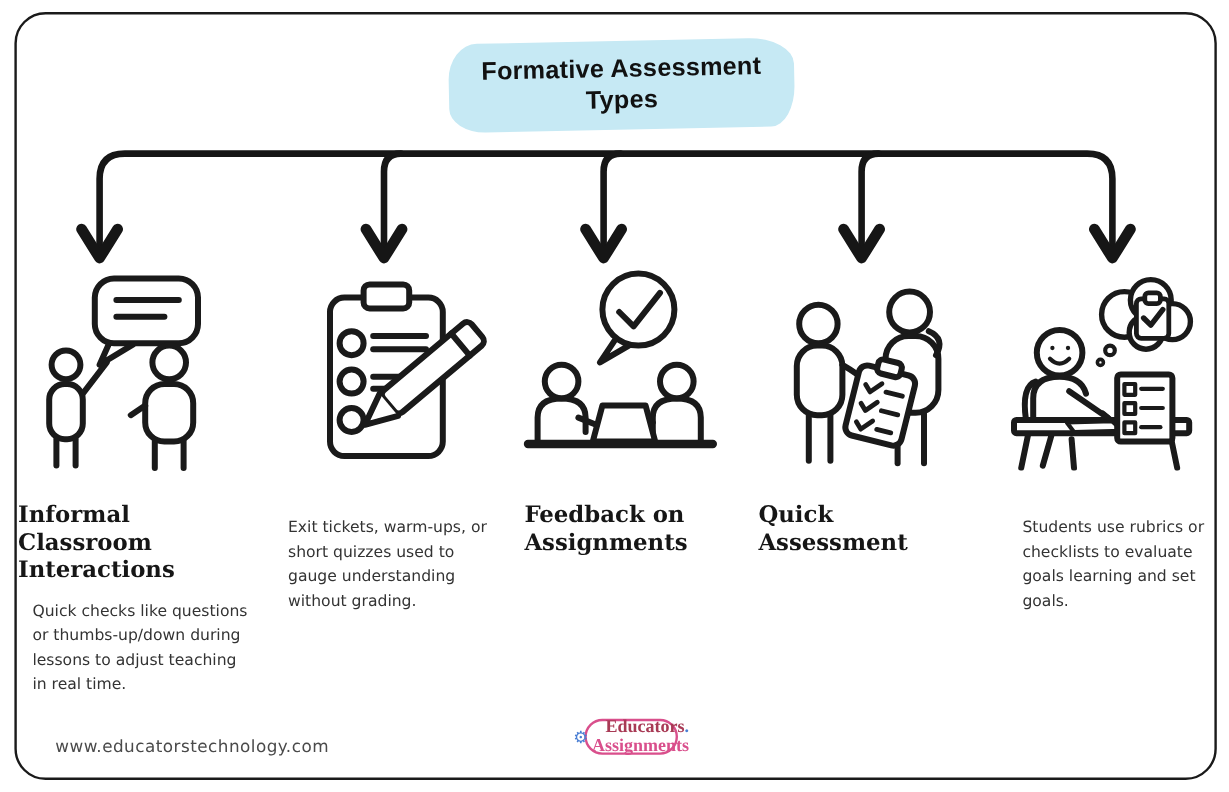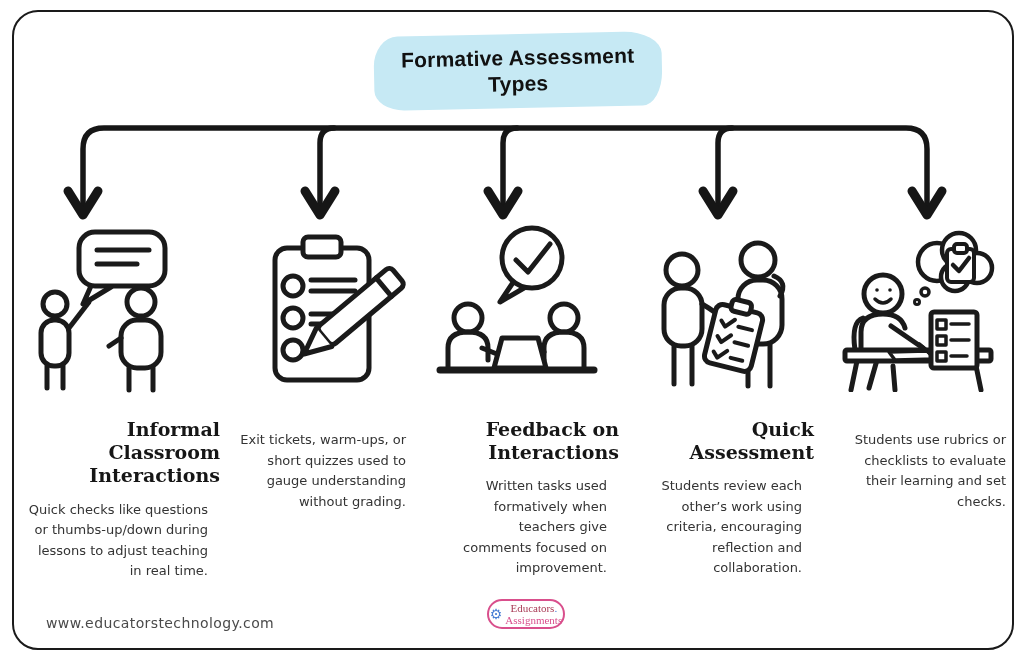--- a/index.html
+++ b/index.html
@@ -19,21 +19,21 @@
     transform:rotate(-1.2deg);
     display:flex; align-items:center; justify-content:center;
   }
   .page-title {
     margin:0; font-size:21px; font-weight:bold; text-align:center;
     line-height:1.25; letter-spacing:.2px; color:#111;
     font-family:"Liberation Sans", sans-serif;
   }
   .arrows { position:absolute; left:0; top:113px; }
   .col {
-    position:absolute; top:418px; text-align:right;
+    position:absolute; top:418px; text-align:left;
   }
   .col h2 {
     margin:0 0 10px 0; font-family:"DejaVu Serif", serif;
     font-weight:700; font-size:19px; line-height:1.22; color:#161616;
   }
   .col p {
     margin:12px; font-family:"DejaVu Sans", sans-serif;
     font-size:13px; line-height:1.58; color:var(--body-text,#333);
   }
   .icon { position:absolute; width:170px; height:172px; color:var(--ink,#1a1a1a); }
@@ -42,21 +42,21 @@
     font-size:14px; letter-spacing:.4px; color:#4a4a4a;
     font-family:"DejaVu Sans", sans-serif;
   }
   .logo {
     position:absolute; left:487px; top:599px; width:78px; height:30px;
     border:2px solid var(--logo-pink,#d94f8c); border-radius:16px;
     background:#fff; display:flex; align-items:center; justify-content:center; gap:3px;
     box-sizing:border-box;
   }
   .logo .gear { font-size:14px; color:var(--logo-blue,#4a7fd4); line-height:1; }
-  .logo .words { font-family:"Liberation Serif", serif; font-weight:normal; font-size:11px; line-height:1.1; text-align:center; }
+  .logo .words { font-family:"Liberation Serif", serif; font-weight:bold; font-size:15px; line-height:1.1; text-align:right; }
   .logo .l1 { color:var(--logo-maroon,#a83a55); }
   .logo .dot { color:var(--logo-blue,#4a7fd4); }
   .logo .l2 { color:var(--logo-pink,#d94f8c); }
 </style>
 </head>
 <body>
 
 <div id="canvas">
   <div class="frame"></div>
 
@@ -194,29 +194,27 @@
   </svg>
 
   <div class="col" style="left:15px; width:205px">
     <h2>Informal Classroom Interactions</h2>
     <p>Quick checks like questions or thumbs-up/down during lessons to adjust teaching in real time.</p>
   </div>
   <div class="col" style="left:228px; width:190px">
     <p>Exit tickets, warm-ups, or short quizzes used to gauge understanding without grading.</p>
   </div>
   <div class="col" style="left:437px; width:182px">
-    <h2>Feedback on Interactions</h2>
-    <p>Written tasks used formatively when teachers give comments focused on improvement.</p>
+    <h2>Feedback on Assignments</h2>
   </div>
   <div class="col" style="left:632px; width:182px">
     <h2>Quick Assessment</h2>
-    <p>Students review each other’s work using criteria, encouraging reflection and collaboration.</p>
   </div>
   <div class="col" style="left:840px; width:178px">
-    <p>Students use rubrics or checklists to evaluate their learning and set checks.</p>
+    <p>Students use rubrics or checklists to evaluate goals learning and set goals.</p>
   </div>
 
   <div class="website">www.educatorstechnology.com</div>
   <div class="logo">
     <span class="gear">⚙</span>
     <span class="words"><span class="l1">Educators</span><span class="dot">.</span><br><span class="l2">Assignments</span></span>
   </div>
 </div>
 
 </body></html>

